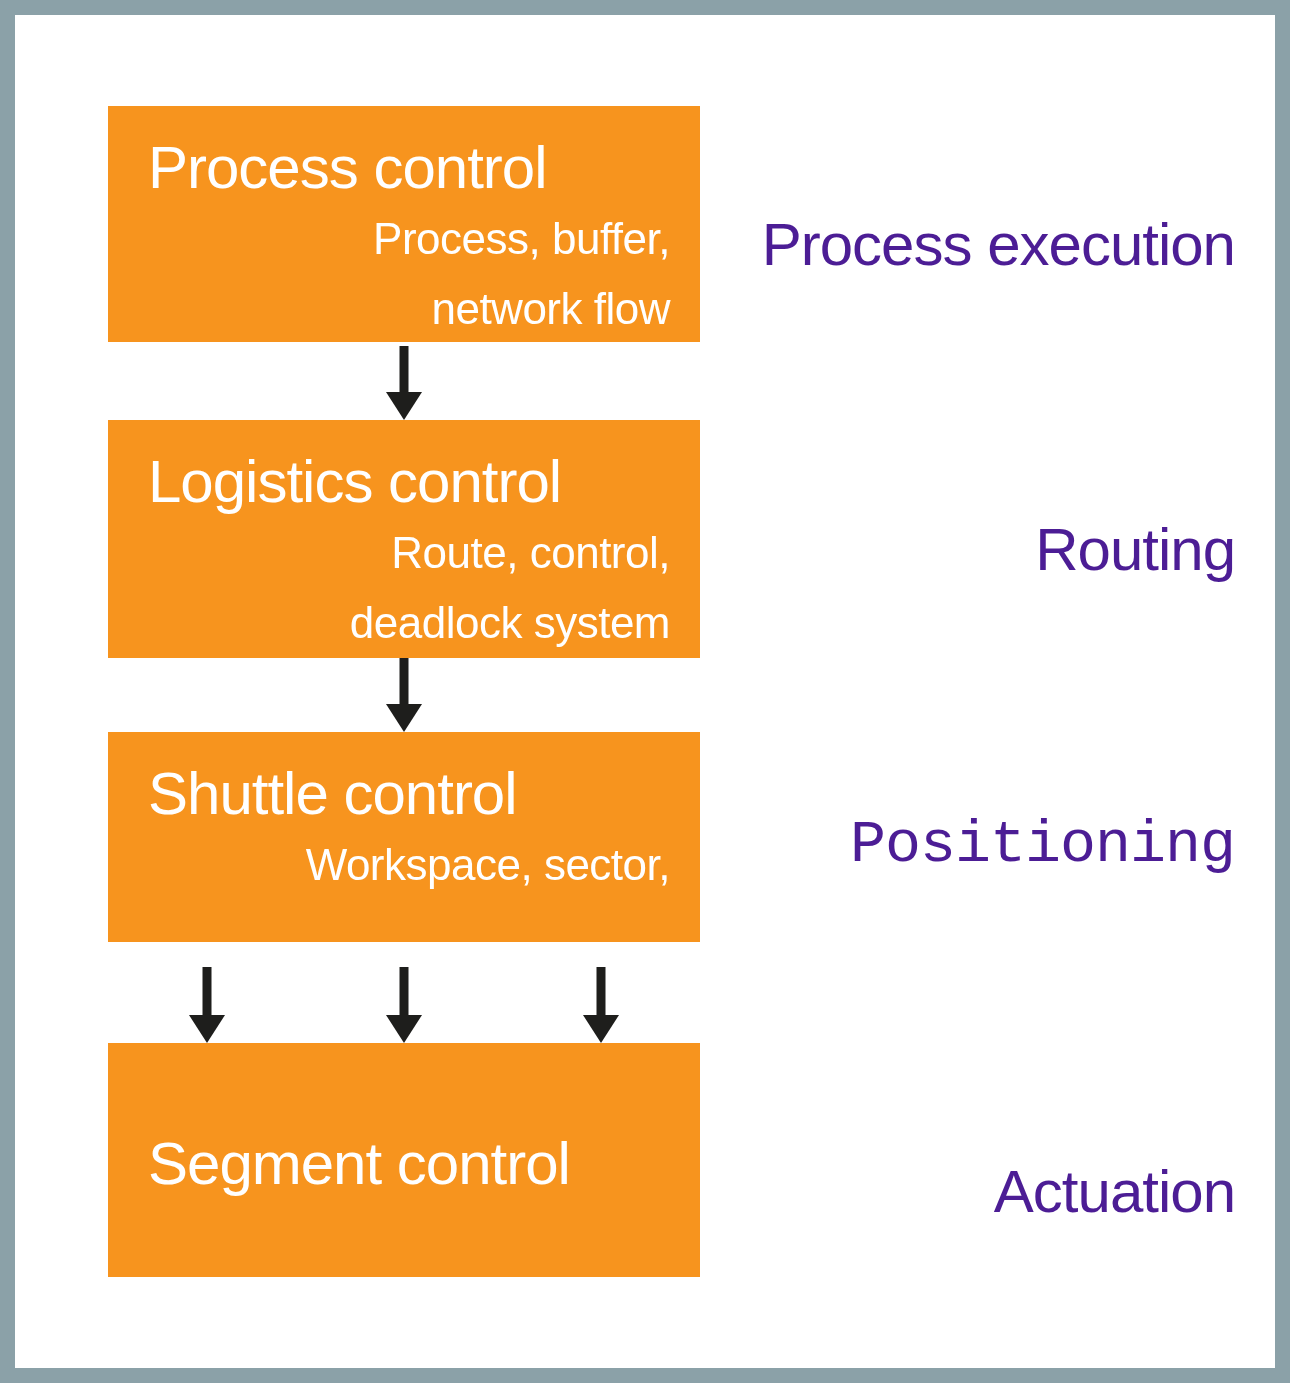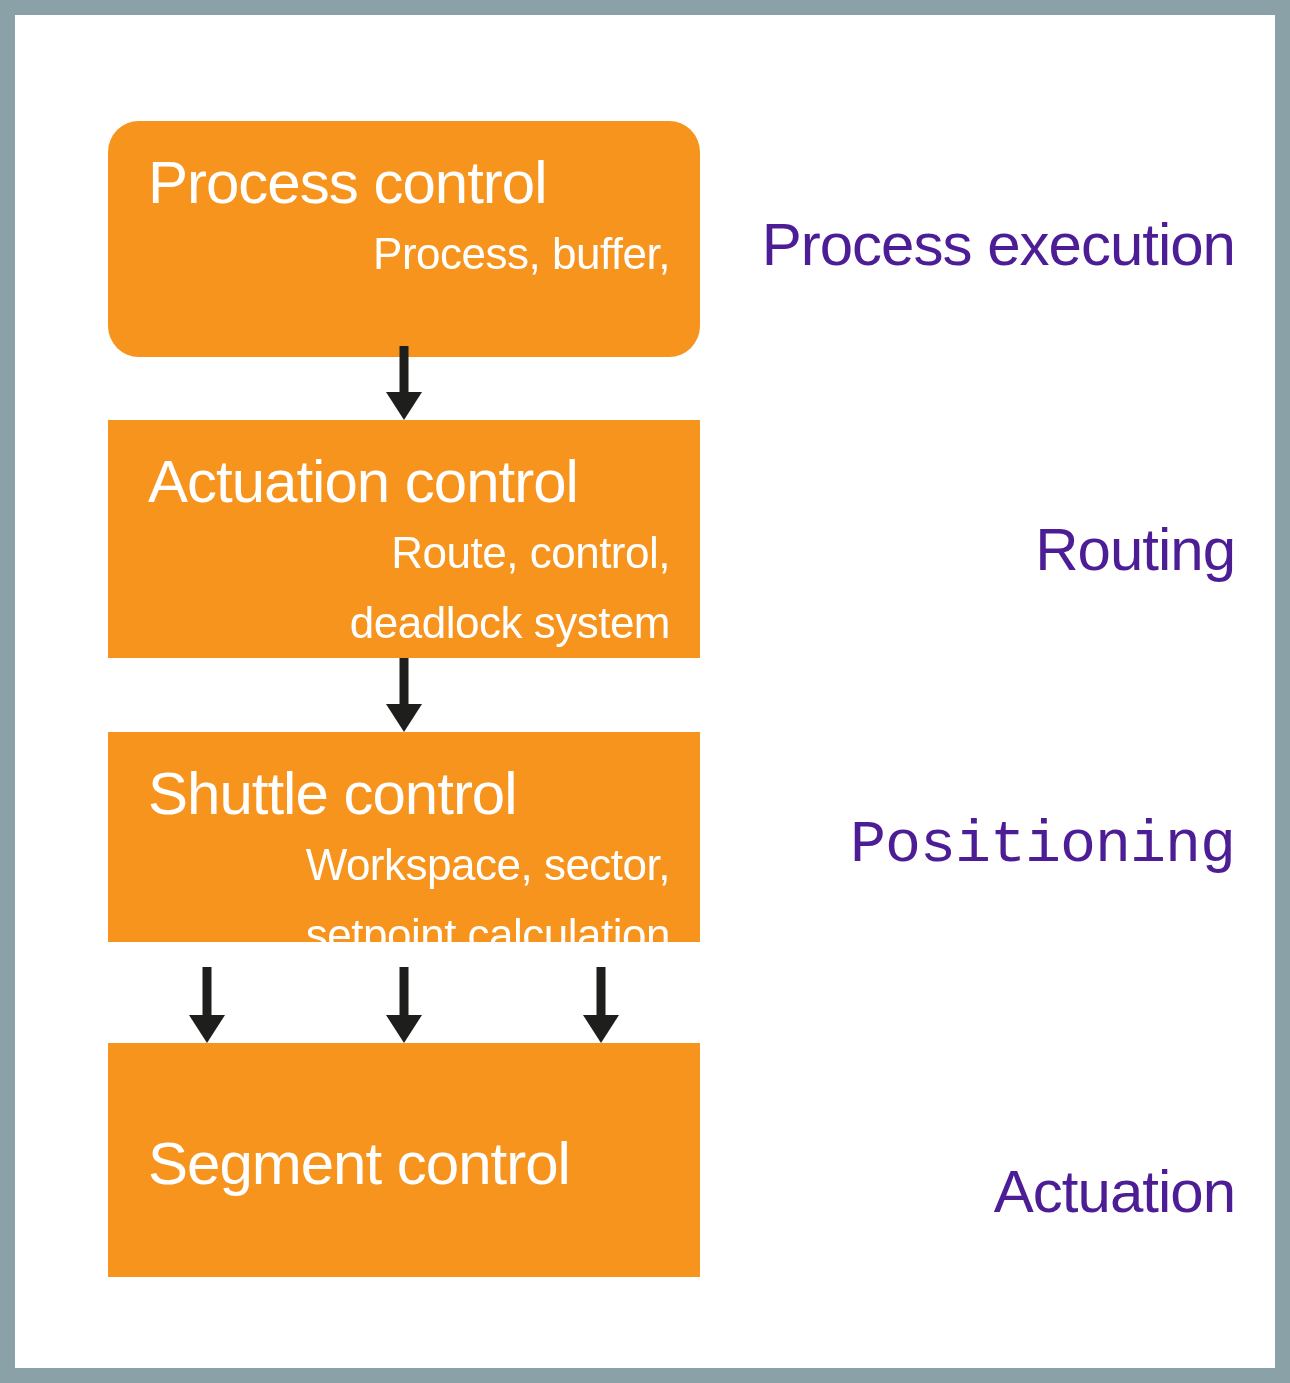--- a/index.html
+++ b/index.html
@@ -77,47 +77,47 @@
     border-right: 18px solid transparent;
     border-top: 28px solid #1e1e1c;
   }
 </style>
 </head>
 <body>
 
 <div class="page">
   <div class="inner"></div>
 
-  <div class="flow-box" style="top:121px; height:236px;border-radius:31px;">
+  <div class="flow-box" style="top:106px; height:236px;">
     <div class="box-title">Process control</div>
     <div class="box-sub">Process, buffer,</div>
+    <div class="box-sub">network flow</div>
   </div>
   <div class="stage-label" style="top:210px;">Process execution</div>
 
   <div class="arrow" style="left:386px; top:346px; height:74px;">
     <div class="shaft"></div>
     <div class="head"></div>
   </div>
 
   <div class="flow-box" style="top:420px; height:238px;">
-    <div class="box-title">Actuation control</div>
+    <div class="box-title">Logistics control</div>
     <div class="box-sub">Route, control,</div>
     <div class="box-sub">deadlock system</div>
   </div>
   <div class="stage-label" style="top:515px;">Routing</div>
 
   <div class="arrow" style="left:386px; top:658px; height:74px;">
     <div class="shaft"></div>
     <div class="head"></div>
   </div>
 
   <div class="flow-box" style="top:732px; height:210px;">
     <div class="box-title">Shuttle control</div>
     <div class="box-sub">Workspace, sector,</div>
-    <div class="box-sub">setpoint calculation</div>
   </div>
   <div class="stage-label" style="top:810px;font-family:Liberation Mono, monospace;">Positioning</div>
 
   <div class="arrow" style="left:189px; top:967px; height:76px;">
     <div class="shaft"></div>
     <div class="head"></div>
   </div>
   <div class="arrow" style="left:386px; top:967px; height:76px;">
     <div class="shaft"></div>
     <div class="head"></div>

